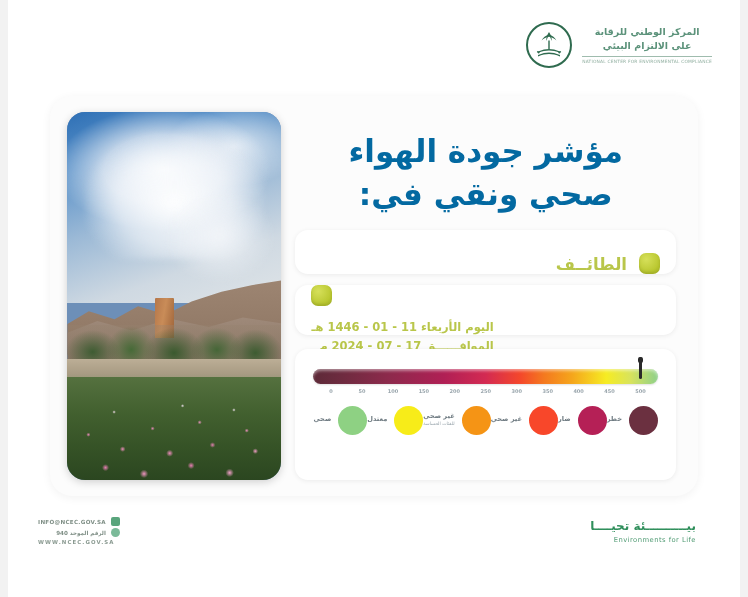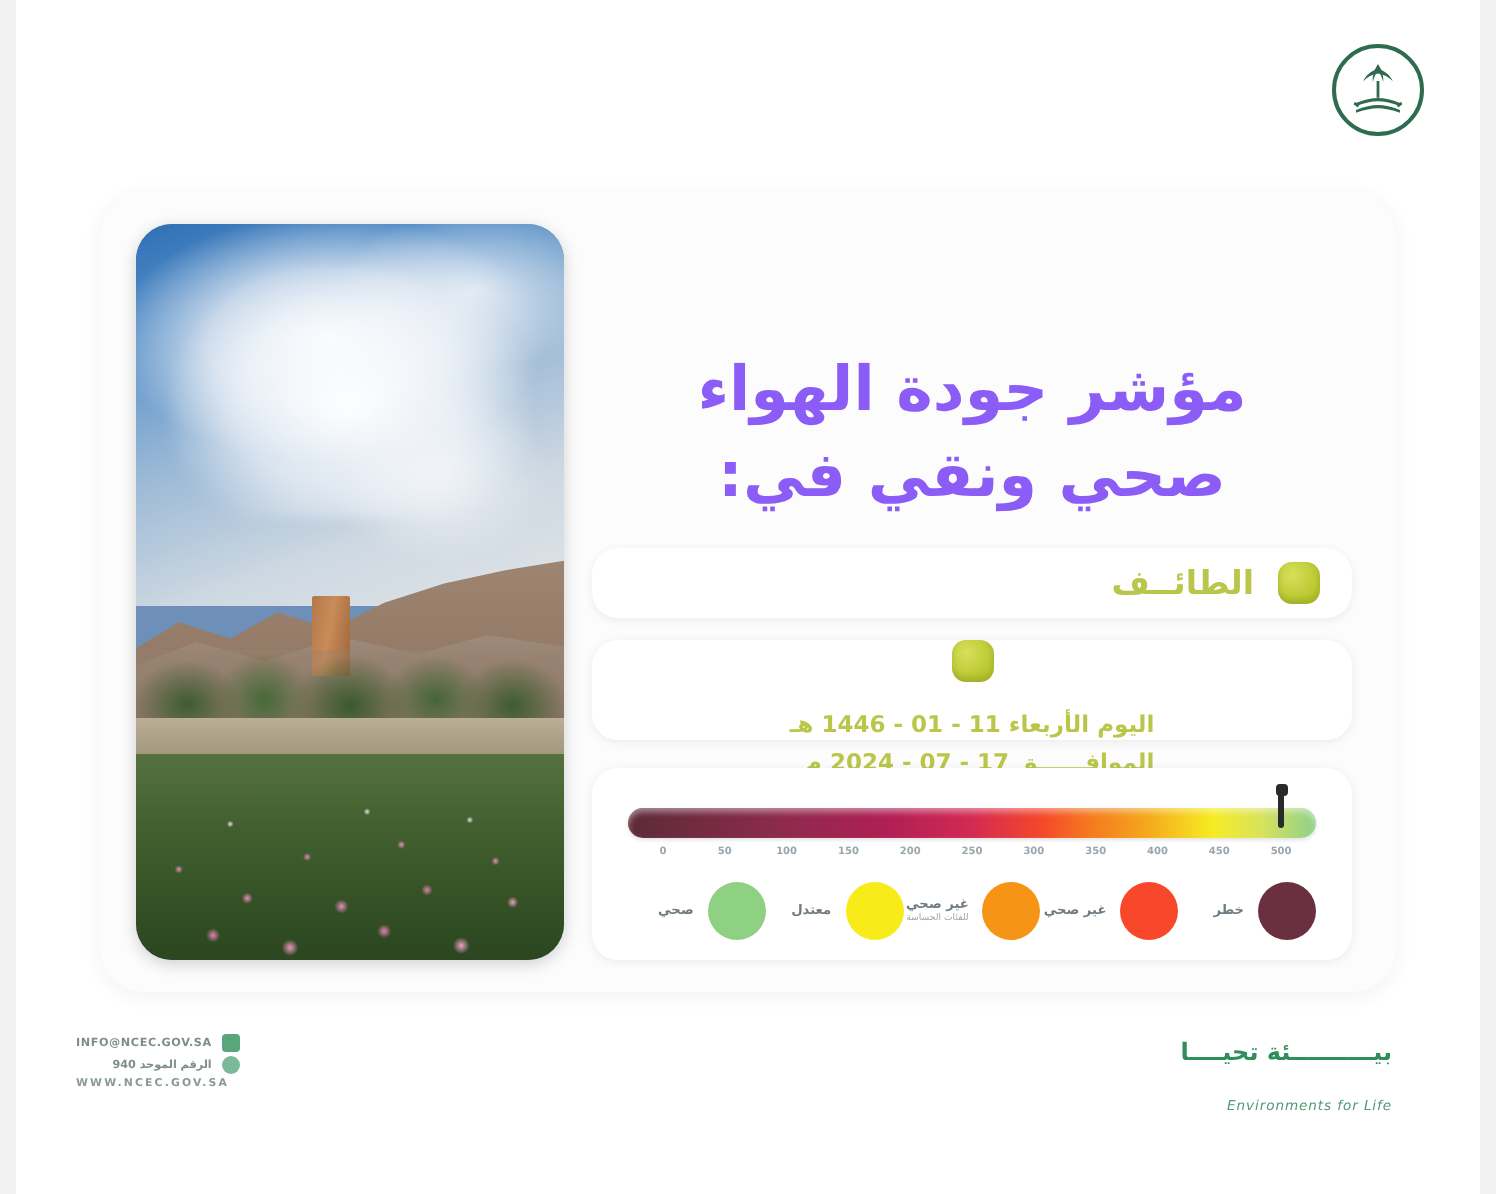--- a/index.html
+++ b/index.html
@@ -110,41 +110,40 @@
   
   .content-col {
     flex: 1 1 auto;
     direction: rtl;
     display: flex;
     flex-direction: column;
     padding-top: 18px;
   }
 
   .headline {
-    color: #8b5cf6;
+    color: #0369a1;
     font-weight: 700;
     font-size: 31px;
     line-height: 1.38;
     letter-spacing: -.4px;
     text-align: center;
     padding: 0 8px;
     white-space: nowrap;
-    margin-top: 44px;
   }
   .headline .l2 { display: block; }
 
   
   .pill {
     margin-top: 14px;
     background: #ffffff;
     border-radius: 13px;
     box-shadow: 0 1px 5px rgba(0,0,0,.07);
     height: 44px;
     display: flex;
-    align-items: center;
+    align-items: flex-end;
     padding: 0 16px;
     gap: 12px;
   }
   .pill.date { height: 50px; margin-top: 11px; flex-direction: column; }
 
   .dot-badge {
     width: 21px;
     height: 21px;
     border-radius: 7px;
     background: radial-gradient(circle at 35% 30%, #d6e05a, #b8c62e 70%);
@@ -421,31 +420,36 @@
     letter-spacing: 2.4px;
     white-space: nowrap;
     line-height: 1.3;
   }
   .brand-en {
     font-size: 6.8px;
     color: #4e9a72;
     letter-spacing: .45px;
     direction: ltr;
     white-space: nowrap;
-    margin-top: 14px;
-    font-style: italic;
+    margin-top: 1px;
   }
 </style>
 </head>
 <body>
 
 <div id="page">
 
   <div class="header">
     <div class="ncm-logo">
+      <div class="ncm-wordmark">
+        <div class="ncm-line-ar">المركز الوطني للرقابة</div>
+        <div class="ncm-line-ar">على الالتزام البيئي</div>
+        <div class="ncm-rule"></div>
+        <div class="ncm-line-en">NATIONAL CENTER FOR ENVIRONMENTAL COMPLIANCE</div>
+      </div>
       <div class="ncm-emblem">
         <svg width="30" height="32" viewBox="0 0 30 32" aria-hidden="true">
           <g fill="#2f6b4f">
             <path d="M15 3 C13 6 12 9 12.4 12 C13 9.6 14 7.6 15 6.4 C16 7.6 17 9.6 17.6 12 C18 9 17 6 15 3 Z"></path>
             <path d="M15 5.4 C11.6 6.4 9 8.6 7.6 11.6 C9.8 9.4 12.2 8.2 15 7.8 Z"></path>
             <path d="M15 5.4 C18.4 6.4 21 8.6 22.4 11.6 C20.2 9.4 17.8 8.2 15 7.8 Z"></path>
             <path d="M14.3 11.5 h1.4 v8.4 h-1.4 z"></path>
             <path d="M4 22.5 C8 20.8 12 20 15 20 C18 20 22 20.8 26 22.5 L26 24 C22 22.4 18 21.6 15 21.6 C12 21.6 8 22.4 4 24 Z"></path>
             <path d="M3.4 22 l2.4 1.1 l-.9 1.6 l-2.1 -1.6 z"></path>
             <path d="M26.6 22 l-2.4 1.1 l.9 1.6 l2.1 -1.6 z"></path>
@@ -498,20 +502,24 @@
               <span>0</span>
             </div>
         </div>
 
         <div class="legend" id="aqi-legend">
             <div class="legend-item">
               <div class="legend-swatch" style="background: rgb(107, 48, 64);"></div>
               <div class="legend-label">خطر</div>
             </div>
             <div class="legend-item">
+              <div class="legend-swatch" style="background: rgb(181, 32, 86);"></div>
+              <div class="legend-label">ضار</div>
+            </div>
+            <div class="legend-item">
               <div class="legend-swatch" style="background: rgb(248, 71, 42);"></div>
               <div class="legend-label">غير صحي</div>
             </div>
             <div class="legend-item">
               <div class="legend-swatch" style="background: rgb(245, 148, 21);"></div>
               <div class="legend-label">غير صحي<span class="legend-sub">للفئات الحساسة</span></div>
             </div>
             <div class="legend-item">
               <div class="legend-swatch" style="background: rgb(247, 236, 25);"></div>
               <div class="legend-label">معتدل</div>

